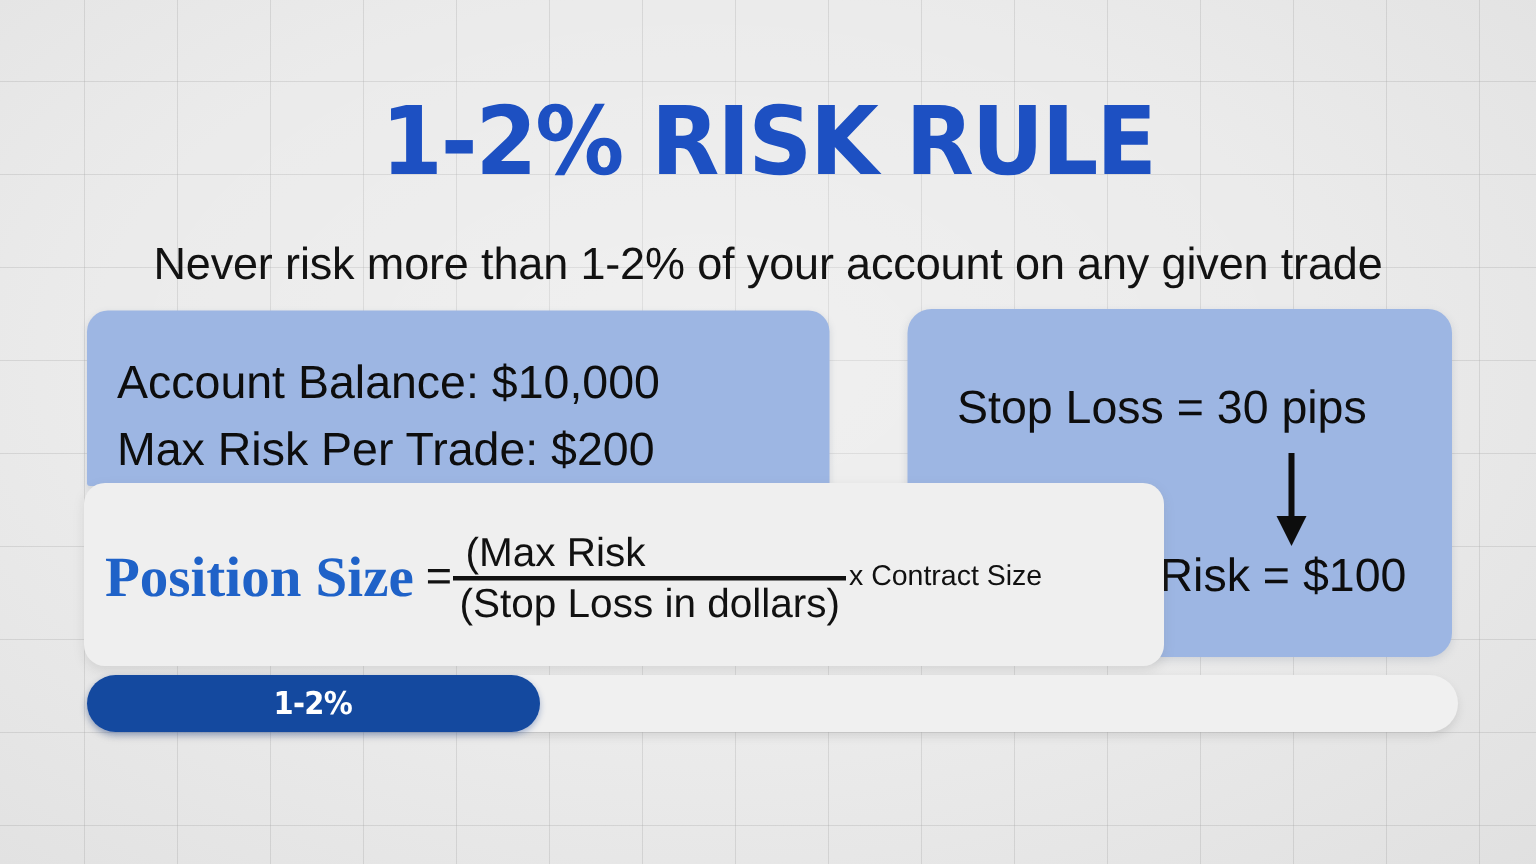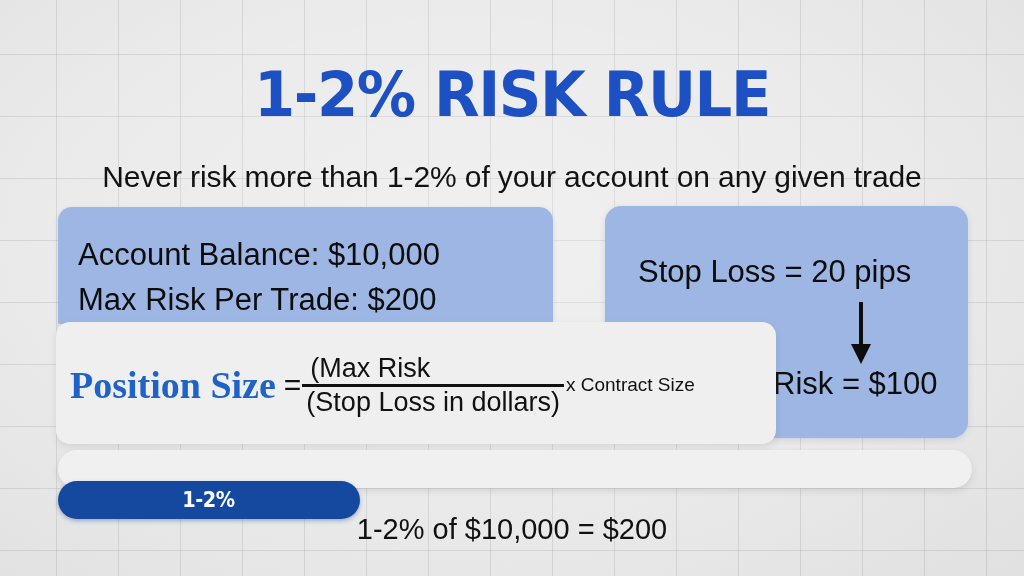--- a/index.html
+++ b/index.html
@@ -196,21 +196,20 @@
     left: 0;
     top: 0;
     height: 38px;
     width: 33%;
     background: #14499f;
     border-radius: 19px;
     display: flex;
     align-items: center;
     justify-content: center;
     box-shadow: 0 2px 4px rgba(20,60,140,0.35);
-    margin-top: 31px;
   }
   #progress-label {
     color: #ffffff;
     font-size: 21px;
     font-weight: 700;
     font-family: "DejaVu Sans", sans-serif;
     letter-spacing: -0.5px;
     transform: scaleX(0.92);
   }
 
@@ -235,21 +234,21 @@
   <div id="title">1-2% RISK RULE</div>
 
   <div id="subtitle">Never risk more than 1-2% of your account on any given trade</div>
 
   <div class="blue-card" id="card-account">
     <div class="blue-card-text" id="acct-line1">Account Balance: $10,000</div>
     <div class="blue-card-text" id="acct-line2">Max Risk Per Trade: $200</div>
   </div>
 
   <div class="blue-card" id="card-stoploss">
-    <div class="blue-card-text" id="stoploss-line">Stop Loss = 20 pips</div>
+    <div class="blue-card-text" id="stoploss-line">Stop Loss = 30 pips</div>
     <svg id="risk-arrow" viewBox="0 0 22 64">
       <line x1="11" y1="0" x2="11" y2="46" stroke="#0d0d0d" stroke-width="4"></line>
       <polygon points="11,62 1,42 21,42" fill="#0d0d0d"></polygon>
     </svg>
     <div class="blue-card-text" id="risk-line">Risk = $100</div>
   </div>
 
   <div id="formula-panel"></div>
 
   <div id="formula">
@@ -262,15 +261,14 @@
     </span>
     <span id="formula-tail">x Contract Size</span>
   </div>
 
   <div id="progress-track">
     <div id="progress-fill" style="width: 33%;">
       <span id="progress-label">1-2%</span>
     </div>
   </div>
 
-  <div id="caption">1-2% of $10,000 = $200</div>
 
 </div>
 
 </body></html>

